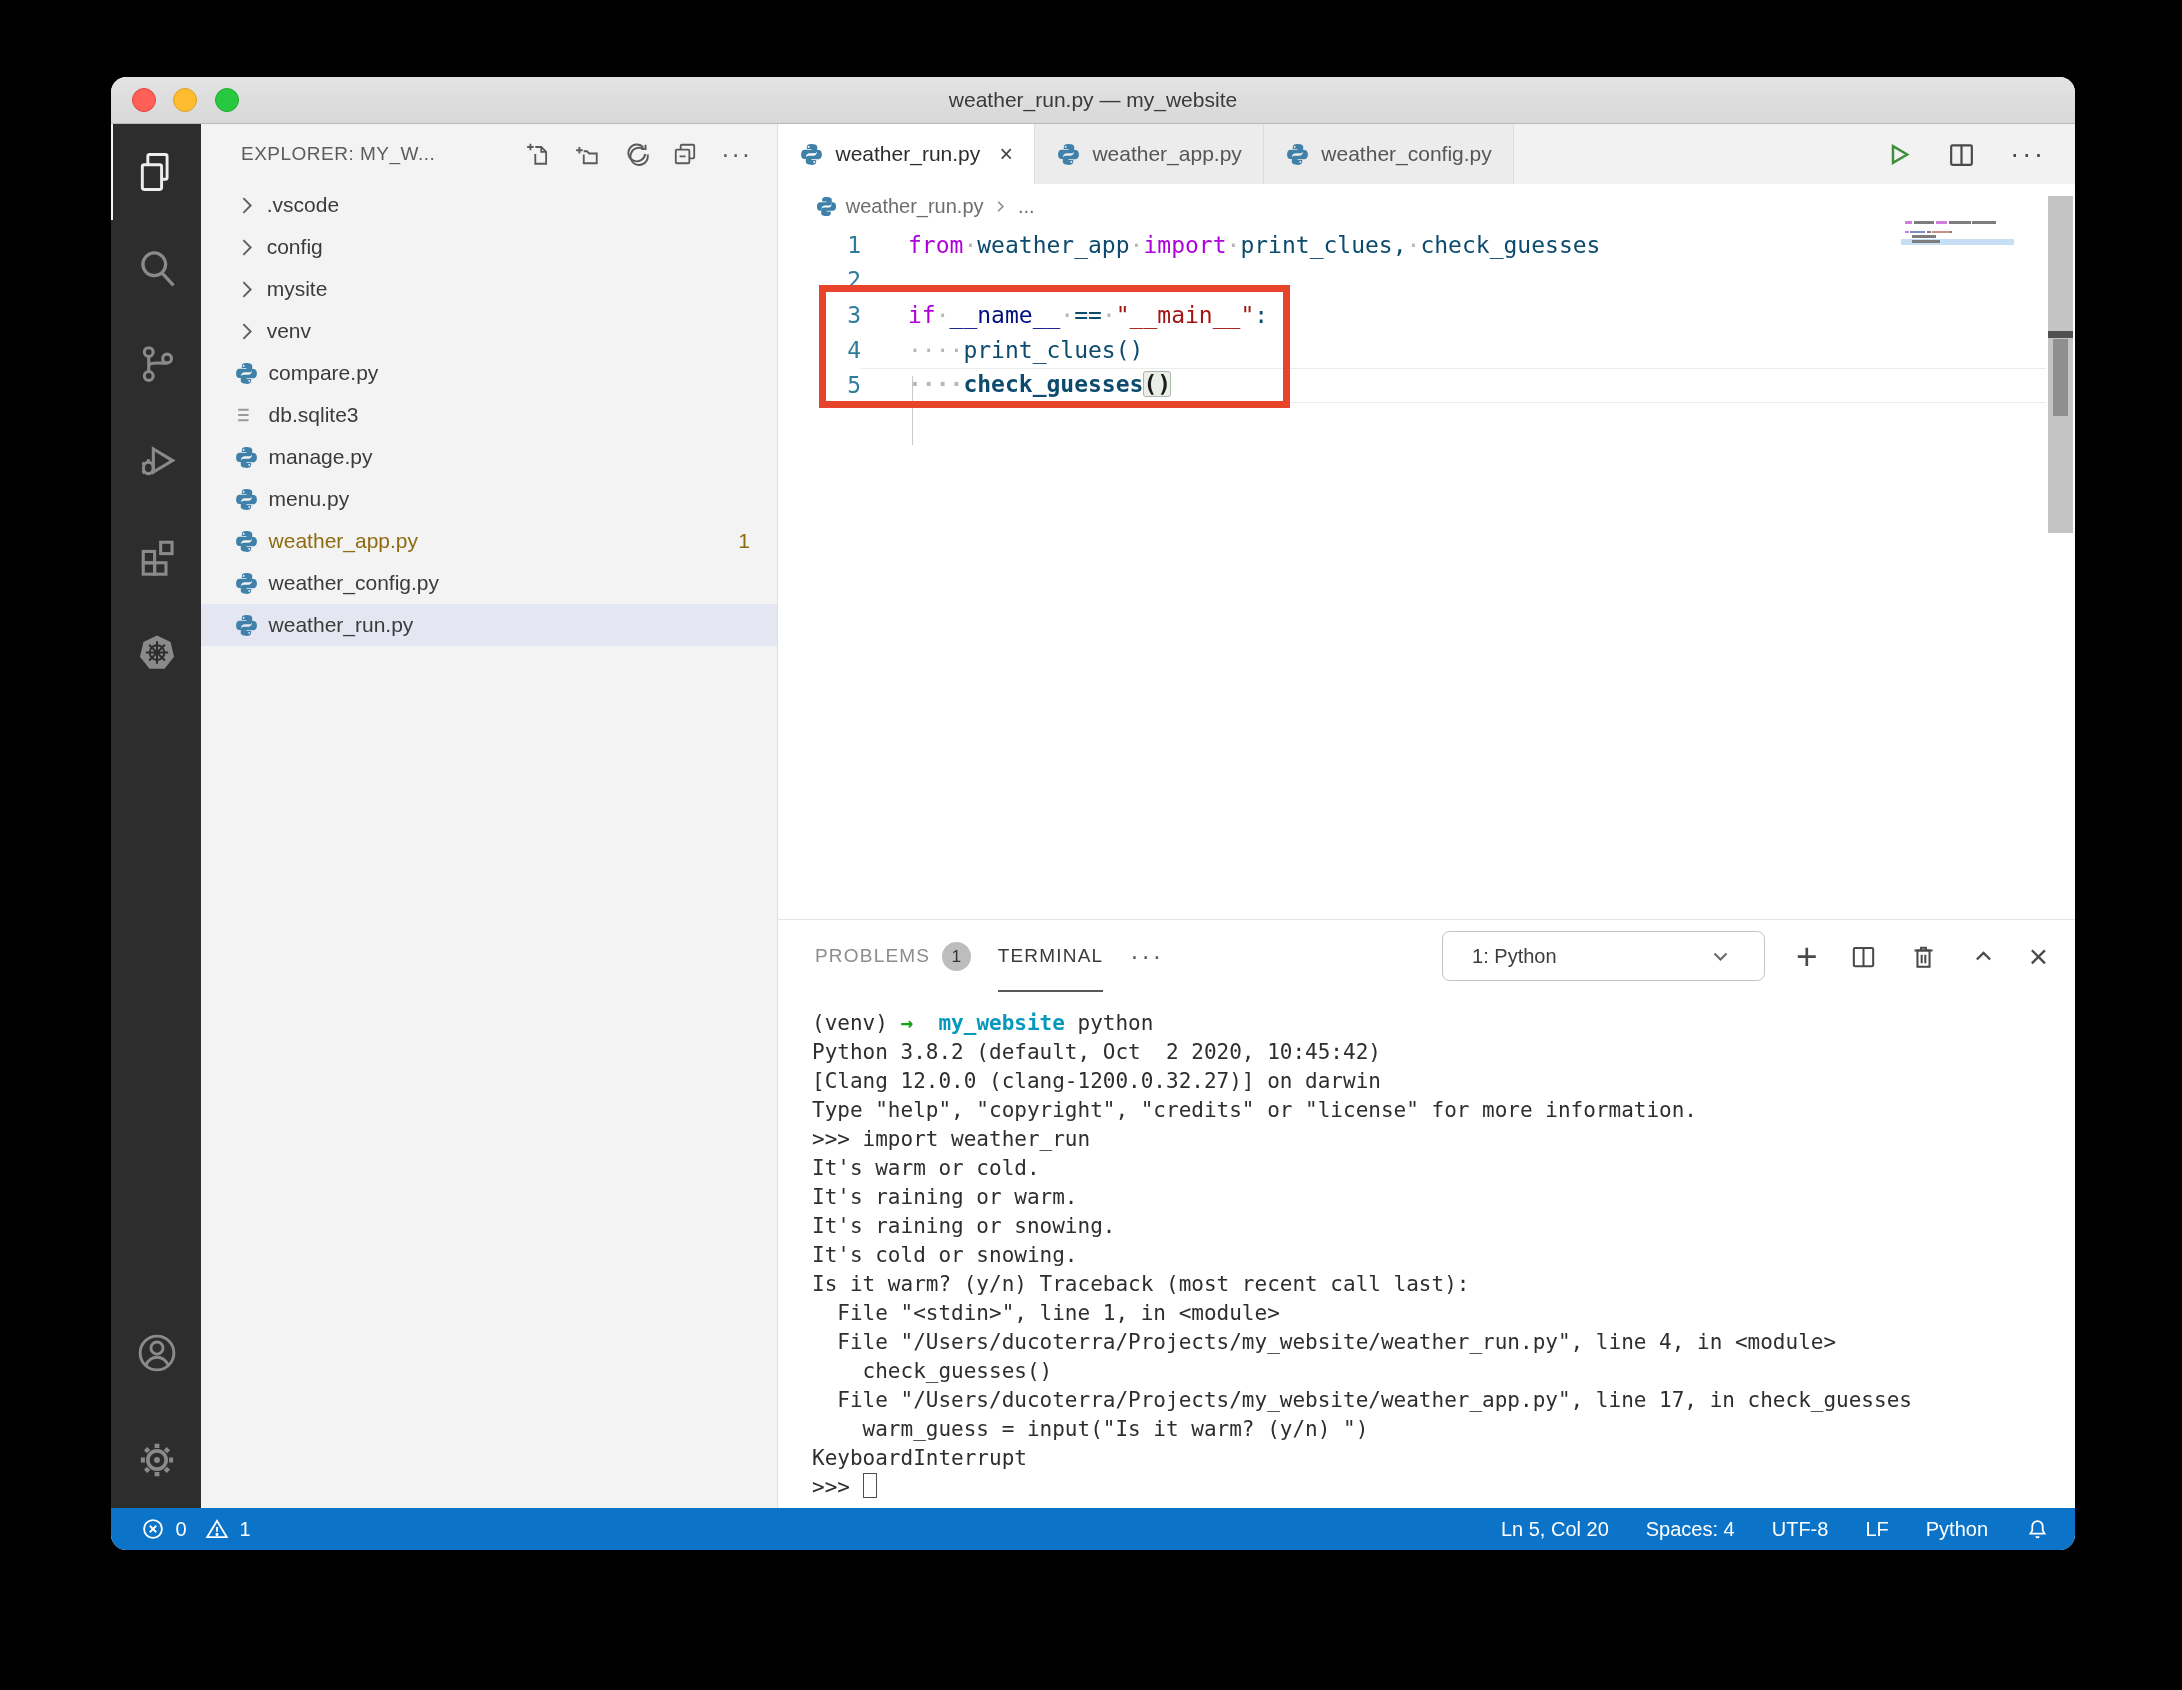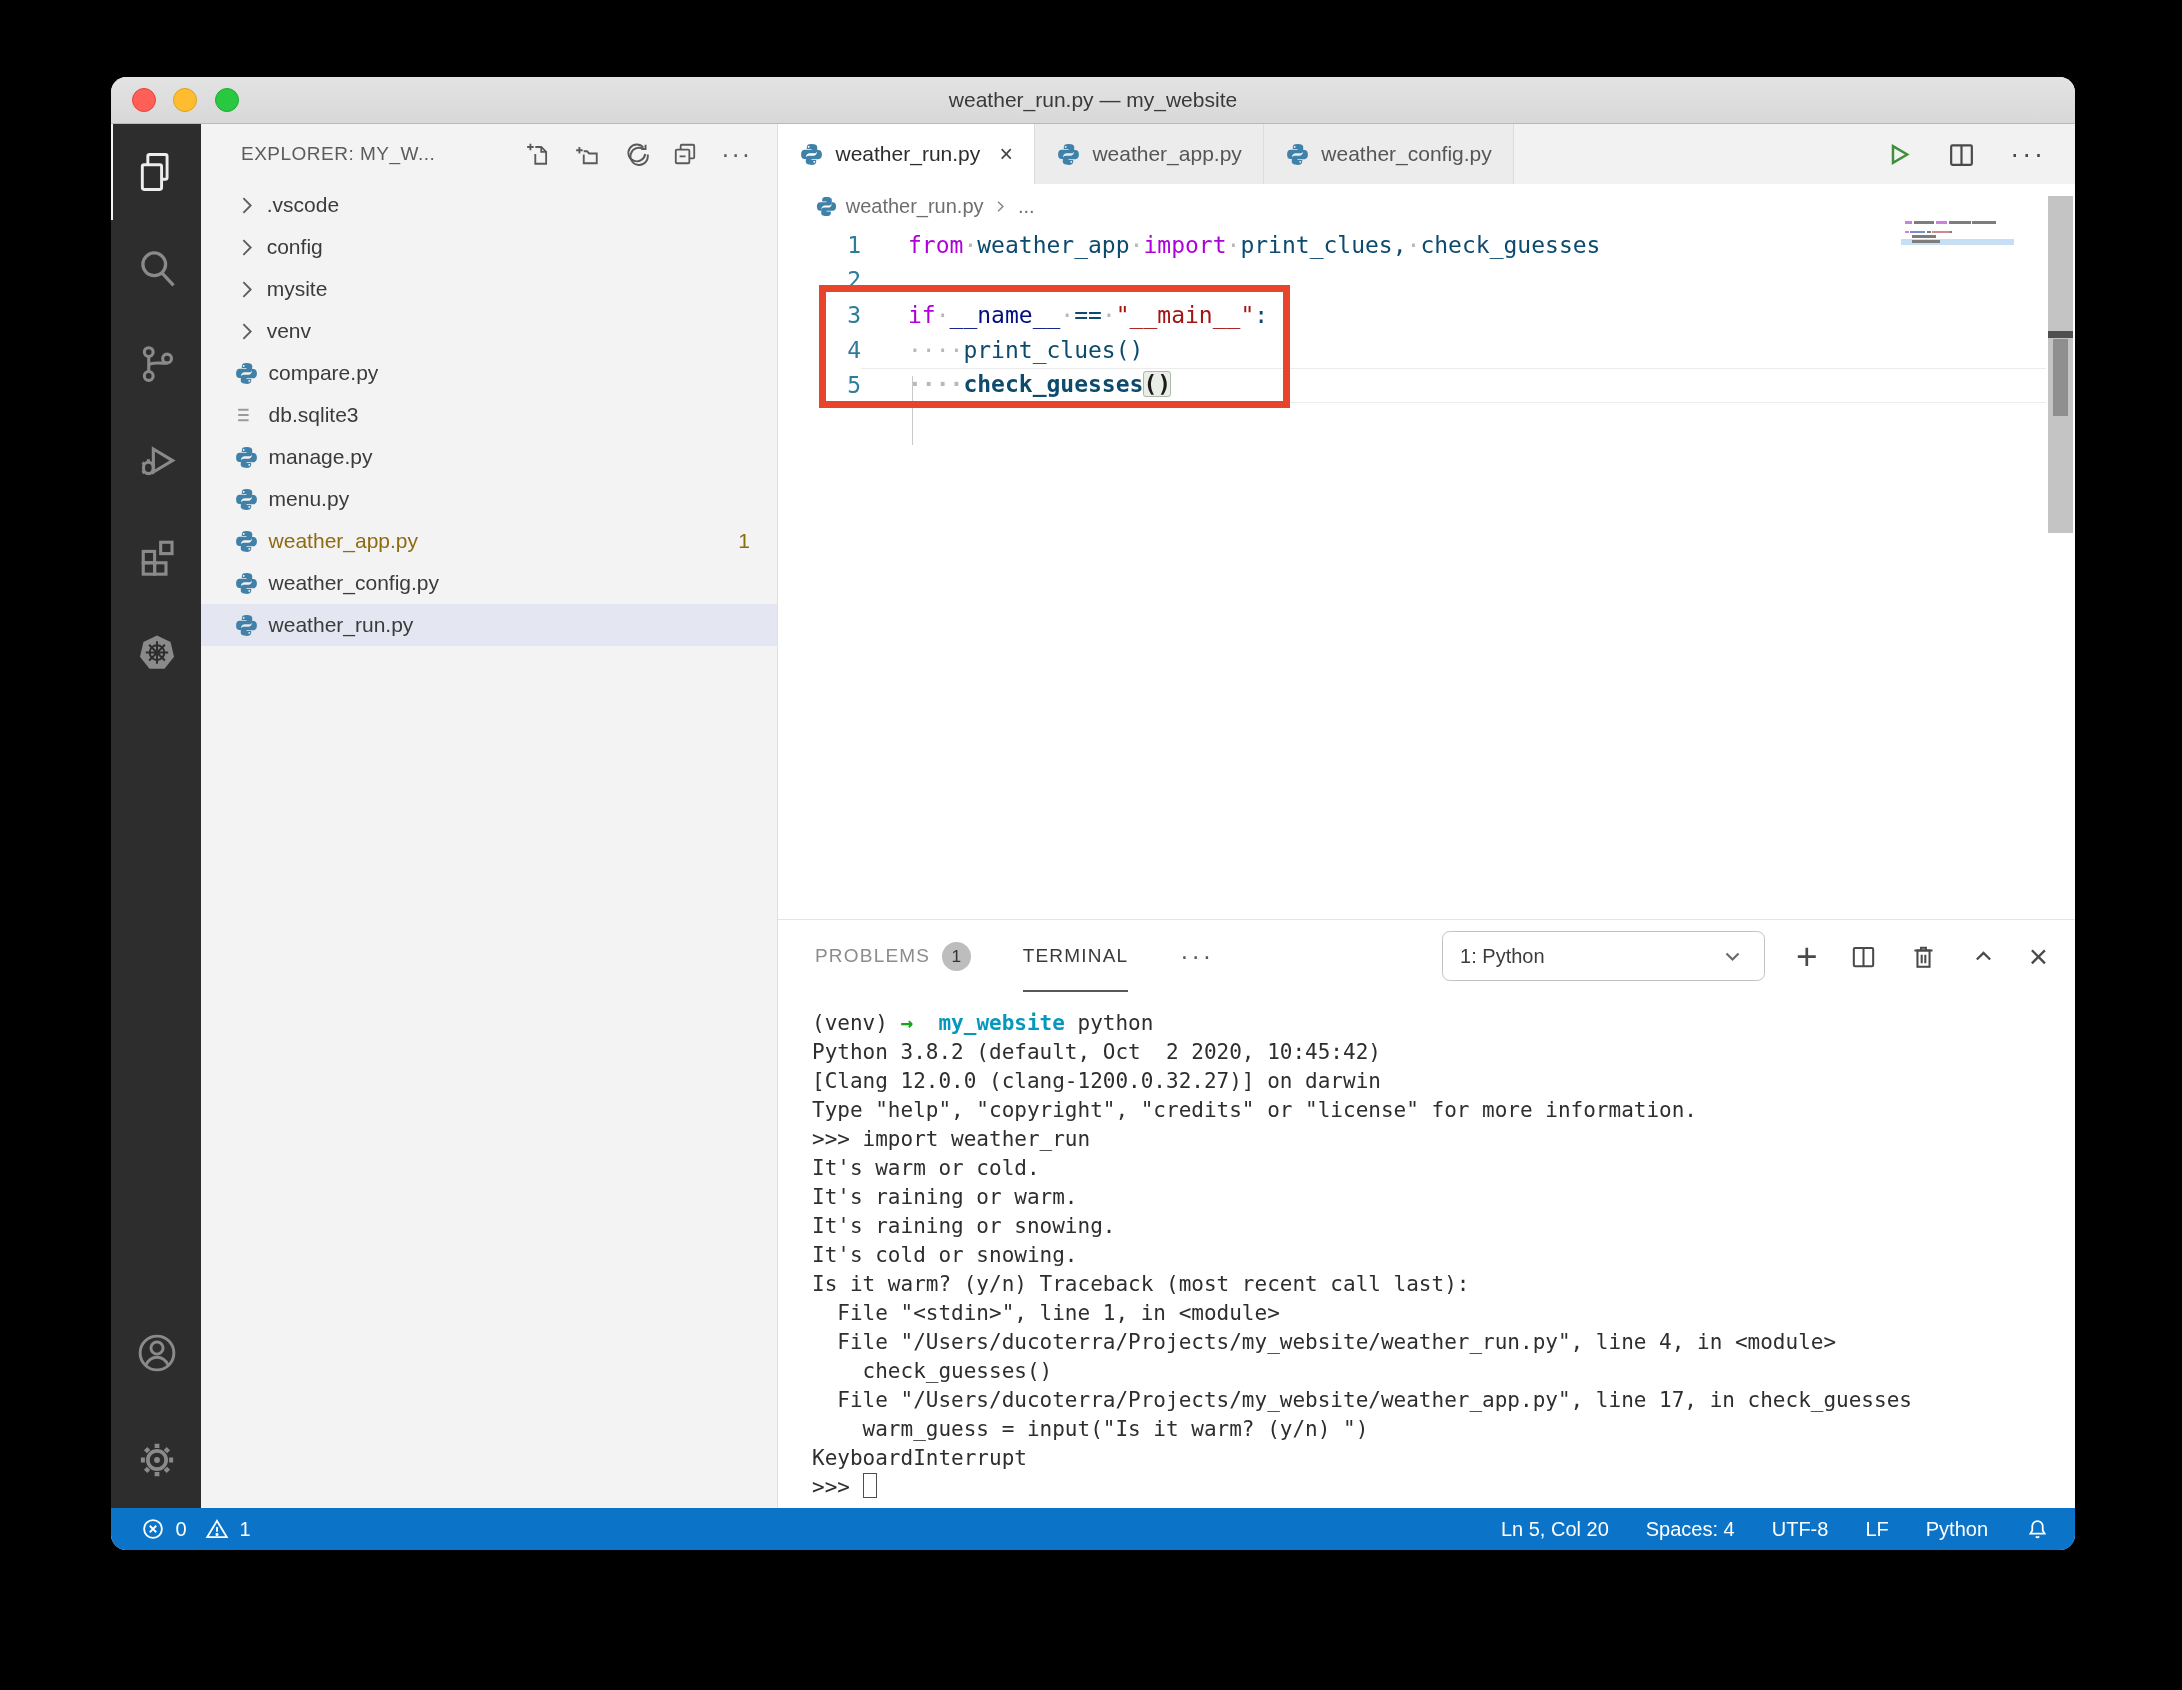--- a/index.html
+++ b/index.html
@@ -81,30 +81,30 @@
   .minimap{position:absolute;top:37px;right:64px;width:106px;height:38px;}
   .mm-line{position:absolute;left:0;display:flex;height:2.9px;}
   .mm-seg{height:2.9px;}
   .mm-highlight{position:absolute;left:-3.8px;width:113px;height:5.8px;background:#c6dff5;}
   
   .scrollstrip{position:absolute;top:11.5px;right:1.9px;width:25px;height:337px;background:#c4c4c4;}
   .scrollstrip .bar{position:absolute;left:0;top:135px;width:25px;height:7.7px;background:#4f4f4f;}
   .scrollstrip .thumb{position:absolute;left:4.8px;top:143px;width:15.4px;height:77px;background:#8f8f8f;}
   
   .panel{flex:1;border-top:1.9px solid #e4e4e4;display:flex;flex-direction:column;min-height:0;}
-  .panel-header{height:72px;flex:0 0 72px;display:flex;align-items:center;padding:0 27px 0 37px;gap:52px;}
+  .panel-header{height:72px;flex:0 0 72px;display:flex;align-items:center;padding:0 27px 0 37px;gap:27px;}
   .ptab{font-size:19px;letter-spacing:1.2px;color:#8c8c8c;display:flex;align-items:center;gap:11.5px;
         height:100%;box-sizing:border-box;cursor:pointer;}
   .ptab.active{color:#3a3a3a;border-bottom:2.9px solid #585858;padding-top:2.9px;}
   .pbadge{width:29px;height:29px;border-radius:50%;background:#bdbdbd;color:#333;font-size:17.3px;
           display:flex;align-items:center;justify-content:center;letter-spacing:0;}
   .p-more{font-size:25px;letter-spacing:2.9px;color:#5a5a5a;}
   .panel-right{margin-left:auto;display:flex;align-items:center;gap:31px;color:#4a4a4a;}
   .term-select{width:323px;height:50px;border:1.9px solid #c2c2c2;border-radius:7.7px;background:#fff;
-               display:flex;align-items:center;padding:0 17px;font-size:20px;color:#3c3c3c;box-sizing:border-box;}
+               display:flex;align-items:center;padding:0 29px;font-size:20px;color:#3c3c3c;box-sizing:border-box;}
   .term-select svg{margin-left:auto;width:25px;height:25px;color:#6a6a6a;}
   .p-plus{font-size:37px;font-weight:300;color:#4a4a4a;line-height:1;}
   .panel-right svg{width:29px;height:29px;}
   .p-close{font-size:33px;color:#4a4a4a;line-height:1;}
   .terminal{flex:1;padding:17.3px 0 0 34px;overflow:hidden;}
   .tl{font-family:"DejaVu Sans Mono",monospace;font-size:21px;line-height:29px;
       white-space:pre;color:#2e2e2e;}
   .tgreen{color:var(--terminal_green,#16a316);font-weight:bold;}
   .tcyan{color:var(--terminal_cyan,#0598bc);font-weight:bold;}
   .tcursor{display:inline-block;width:12.5px;height:23px;border:1.9px solid #4d4d4d;

